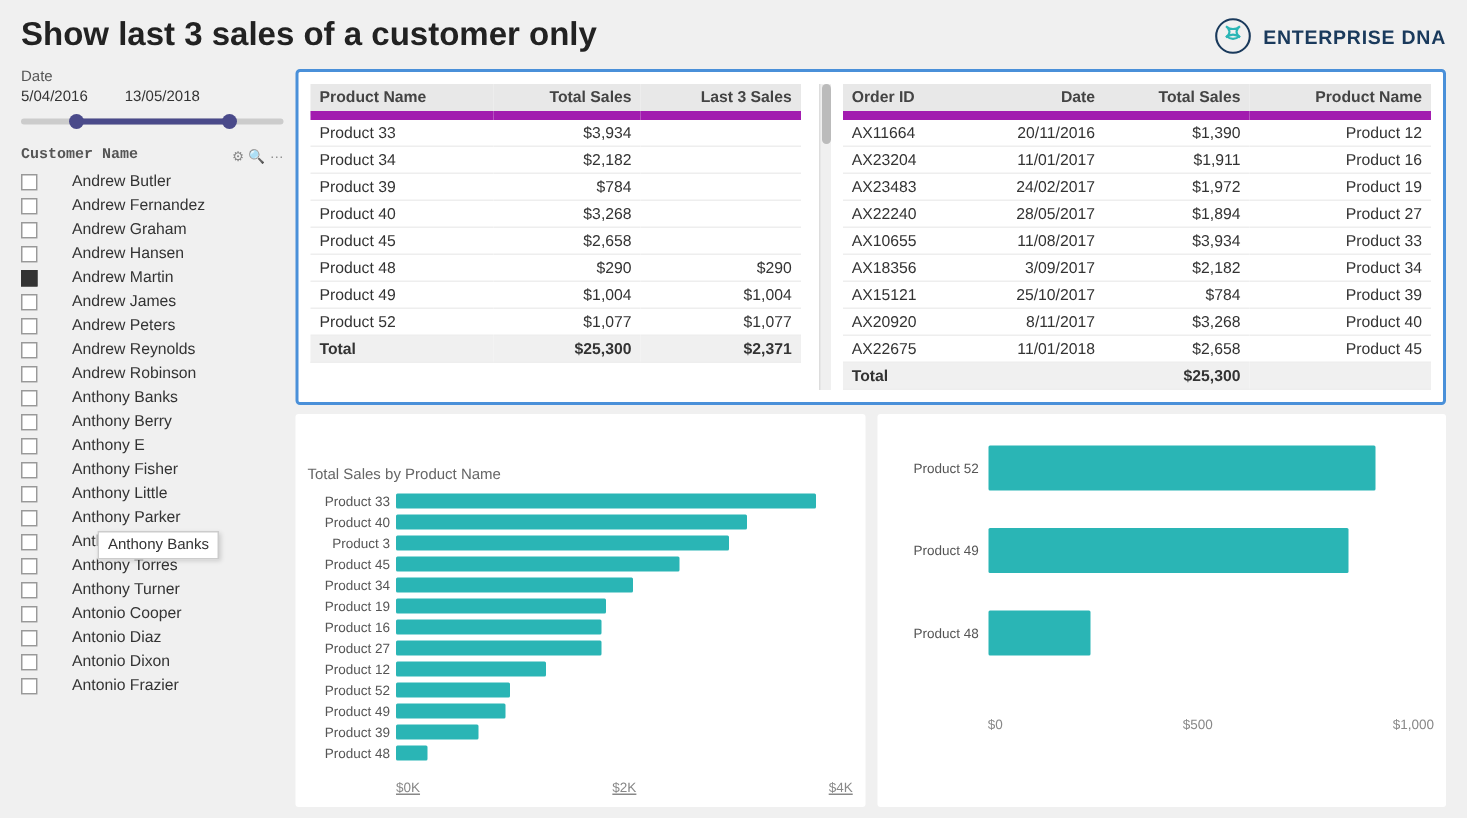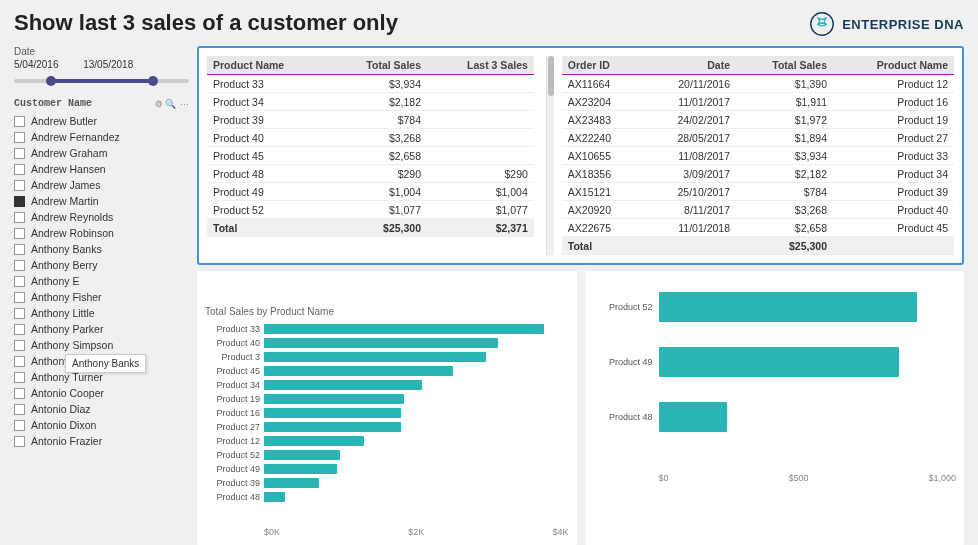--- a/index.html
+++ b/index.html
@@ -123,21 +123,21 @@
       cursor: pointer;
     }
     .customer-list {
       list-style: none;
       overflow-y: auto;
       max-height: 380px;
     }
     .customer-item {
       display: flex;
       align-items: center;
-      gap: 6px;
+      gap: 23px;
       padding: 2px 0;
       font-size: 10.5px;
       cursor: pointer;
     }
     .checkbox {
       width: 11px;
       height: 11px;
       border: 1px solid #999;
       background: white;
       flex-shrink: 0;
@@ -182,21 +182,21 @@
       border-collapse: collapse;
       width: 100%;
       font-size: 11px;
     }
     thead th {
       background: #e8e8e8;
       padding: 3px 6px;
       text-align: left;
       font-weight: 600;
       color: #444;
-      border-bottom: 1px solid #a21caf;
+      border-bottom: 6px solid #a21caf;
       font-size: 10.5px;
     }
     thead th:not(:first-child) {
       text-align: right;
     }
     tbody td {
       padding: 2.5px 6px;
       border-bottom: 1px solid #eee;
       font-size: 10.5px;
     }
@@ -276,21 +276,22 @@
       height: 100%;
       background: #2ab5b5;
       border-radius: 1px;
     }
     .chart-axis {
       display: flex;
       justify-content: space-between;
       padding-left: 59px;
       font-size: 9px;
       color: #888;
-      margin-top: 14px;
+      margin-top: 2px;
+      text-decoration: underline;
     }
     
     .right-bar-chart {
       display: flex;
       flex-direction: column;
       gap: 20px;
       padding-top: 10px;
       height: 190px;
     }
     .right-bar-row {
@@ -380,26 +381,30 @@
           </li>
           <li class="customer-item">
             <div class="checkbox"></div>
             <span>Andrew Graham</span>
           </li>
           <li class="customer-item">
             <div class="checkbox"></div>
             <span>Andrew Hansen</span>
           </li>
           <li class="customer-item">
-            <div class="checkbox"></div>
-            <span>Andrew James</span>
-          </li>
-          <li class="customer-item">
             <div class="checkbox checked"></div>
             <span>Andrew Martin</span>
+          </li>
+          <li class="customer-item">
+            <div class="checkbox"></div>
+            <span>Andrew James</span>
+          </li>
+          <li class="customer-item">
+            <div class="checkbox"></div>
+            <span>Andrew Peters</span>
           </li>
           <li class="customer-item">
             <div class="checkbox"></div>
             <span>Andrew Reynolds</span>
           </li>
           <li class="customer-item">
             <div class="checkbox"></div>
             <span>Andrew Robinson</span>
           </li>
           <li class="customer-item">

